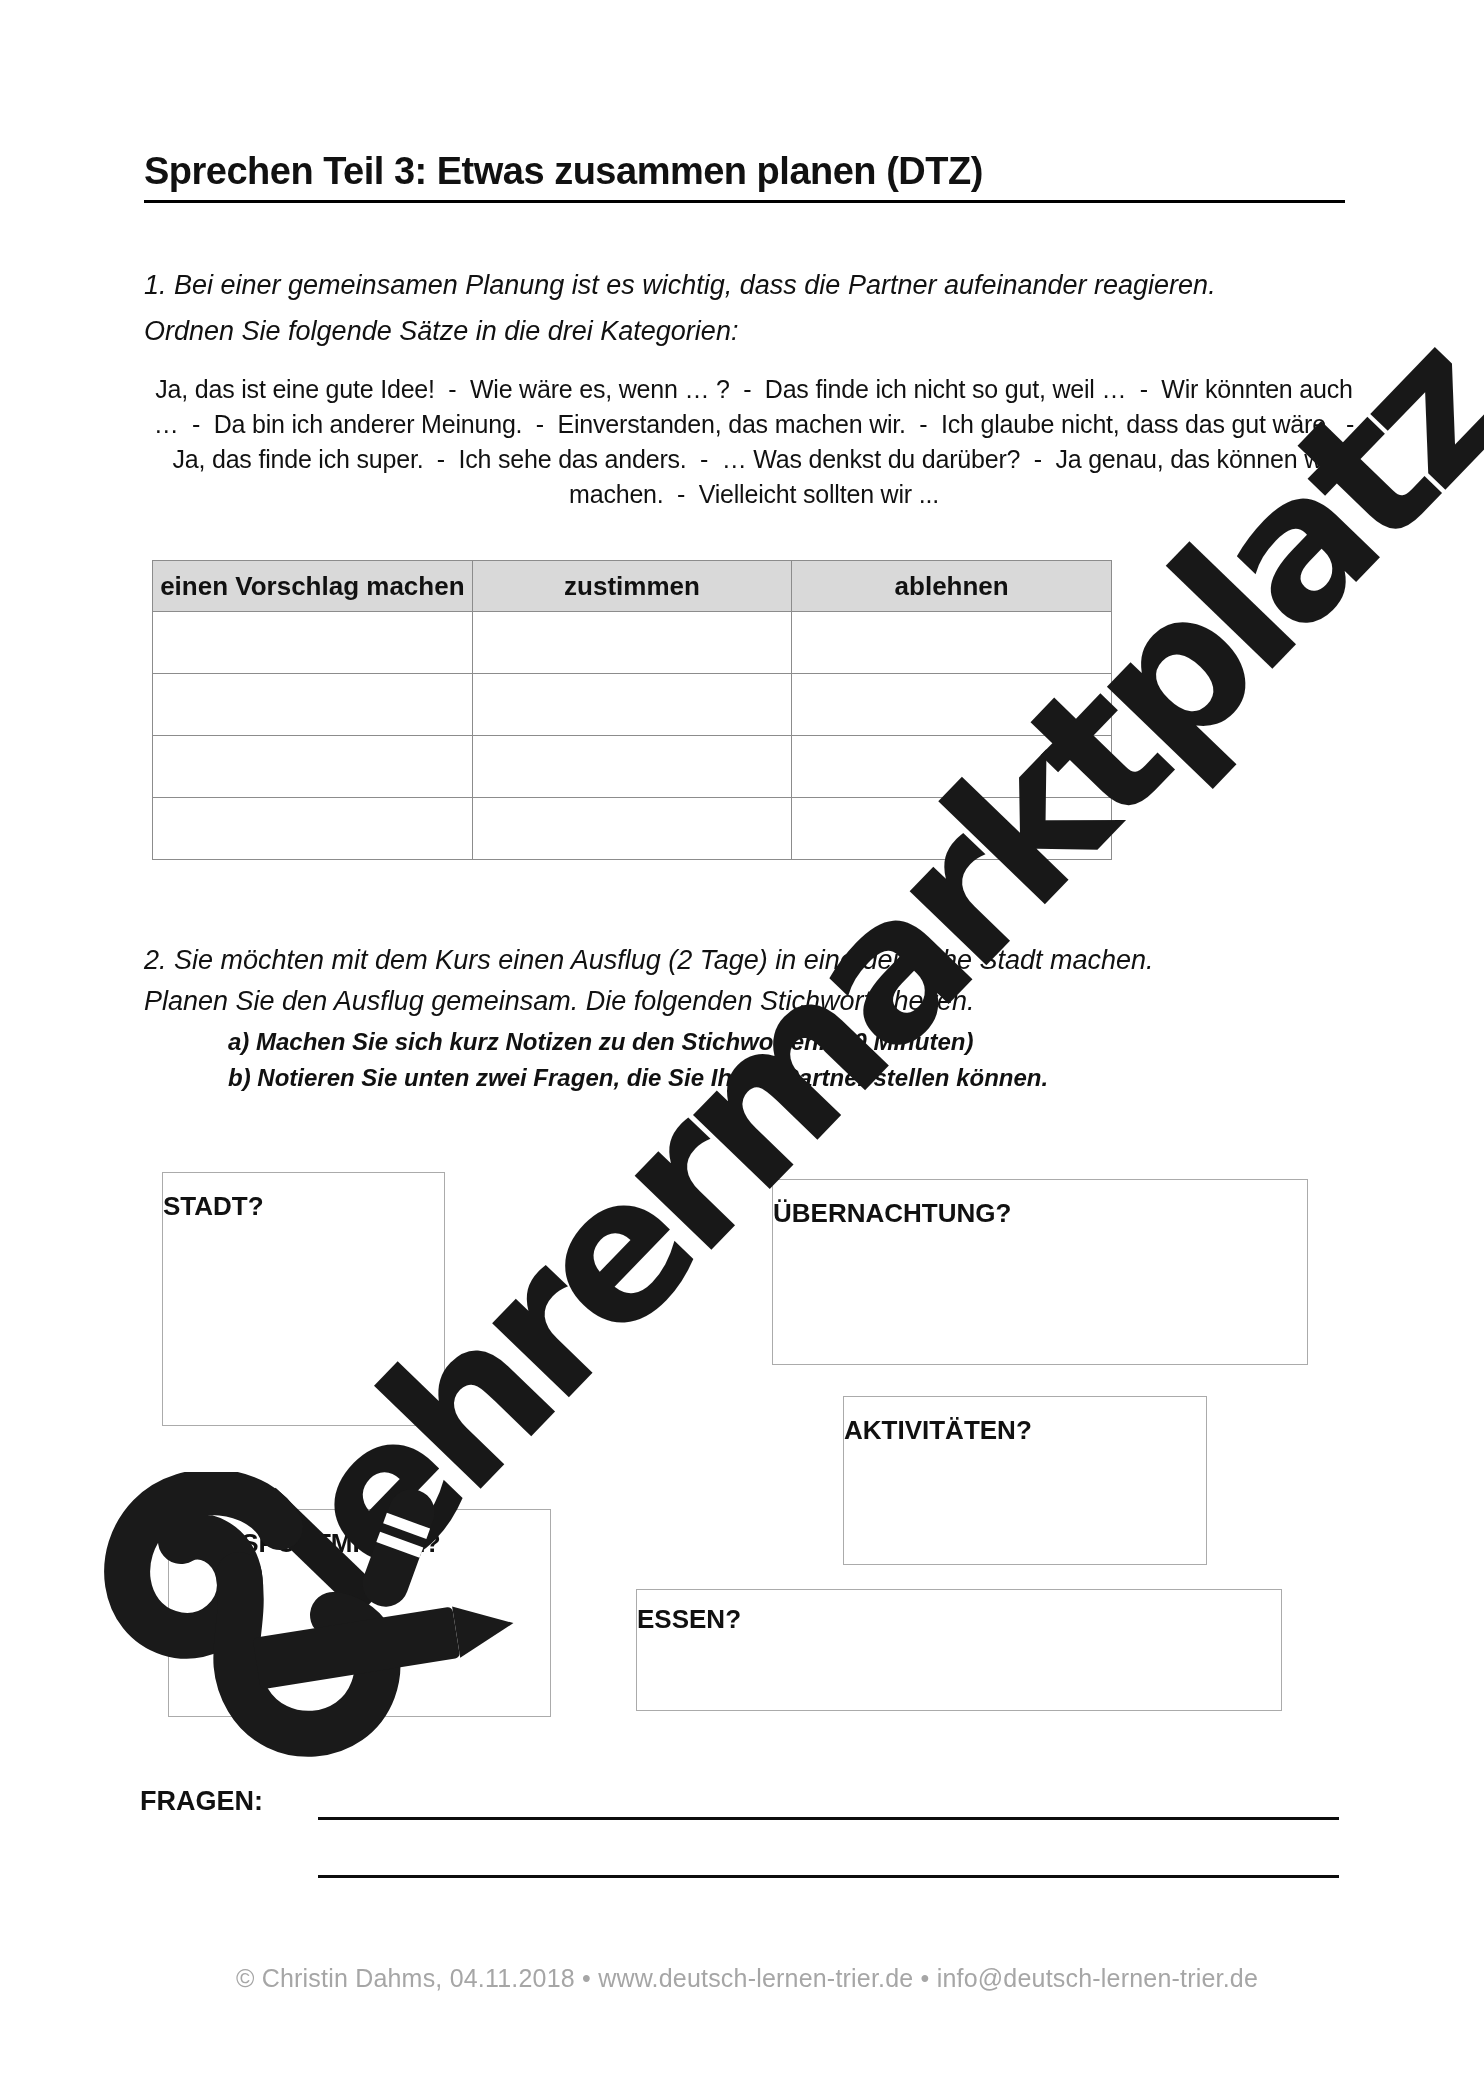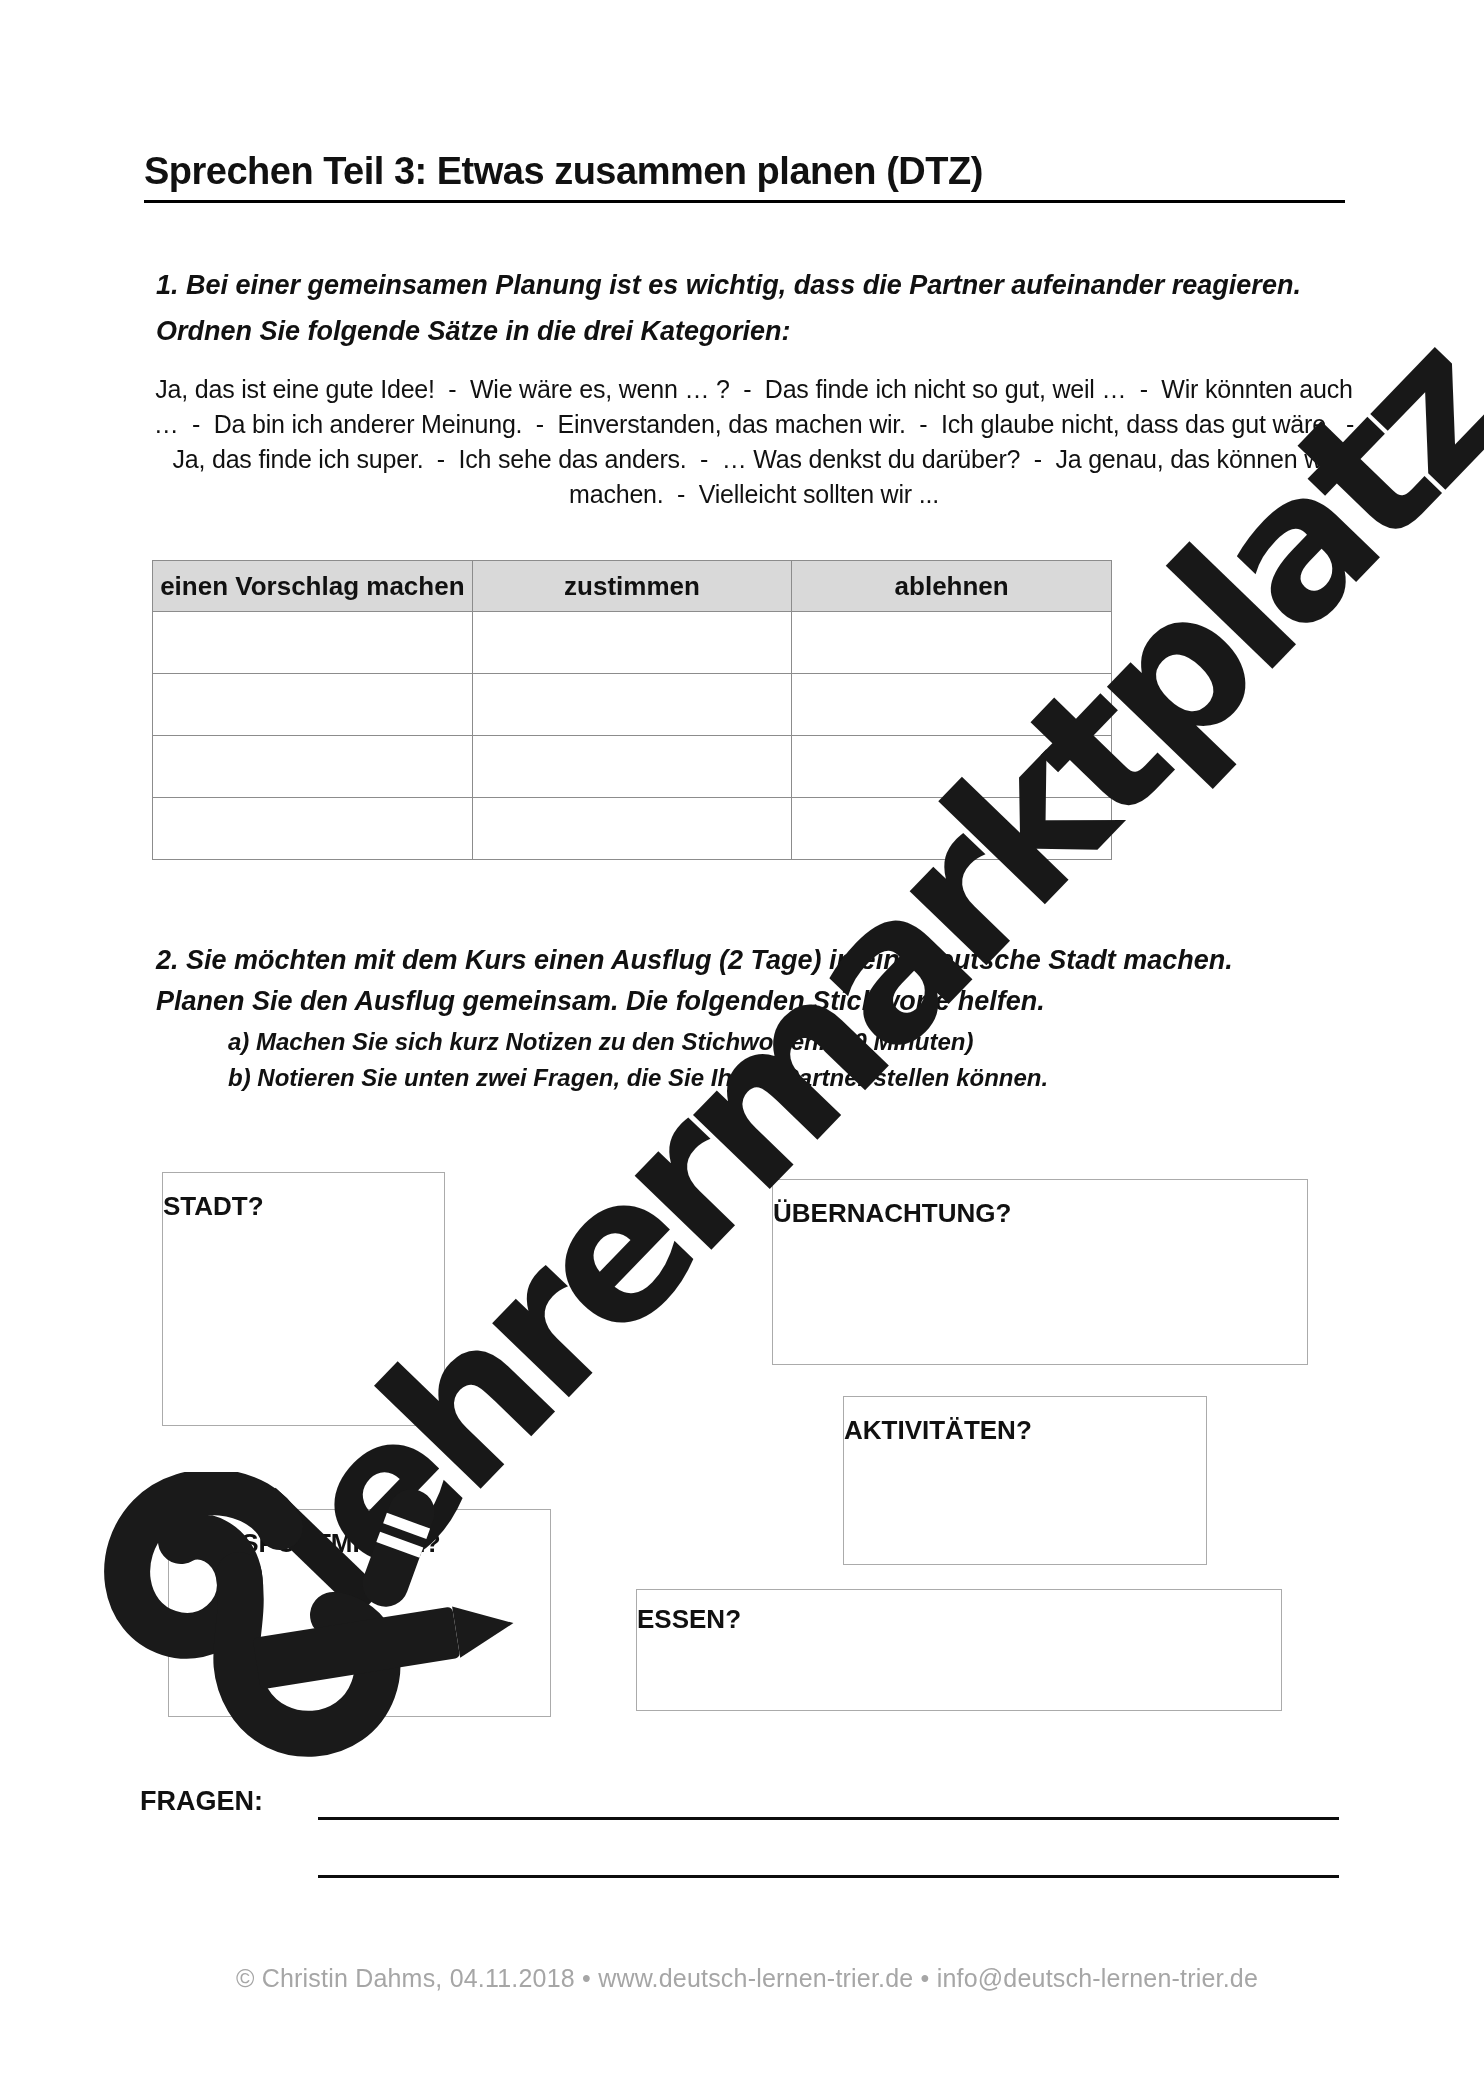--- a/index.html
+++ b/index.html
@@ -11,22 +11,22 @@
 
   .title{
     position:absolute;left:144px;top:150px;width:1210px;
     font-size:38px;font-weight:bold;letter-spacing:-.5px;white-space:nowrap;
   }
   .title-rule{
     position:absolute;left:144px;top:200px;width:1201px;height:3px;background:#000;
   }
 
   .task-heading{
-    position:absolute;left:156px;width:1225px;
-    font-size:27px;font-weight:bold;font-style:italic;line-height:46px;
+    position:absolute;left:144px;width:1225px;
+    font-size:27px;font-weight:normal;font-style:italic;line-height:46px;
   }
   .task1-heading{top:262px;}
   .task2-heading{top:940px;line-height:41px;}
 
   .sentences{
     position:absolute;left:144px;top:372px;width:1220px;
     font-size:25px;line-height:35px;letter-spacing:-.2px;white-space:pre-wrap;text-align:center;
   }
 
   table.cat-table{

